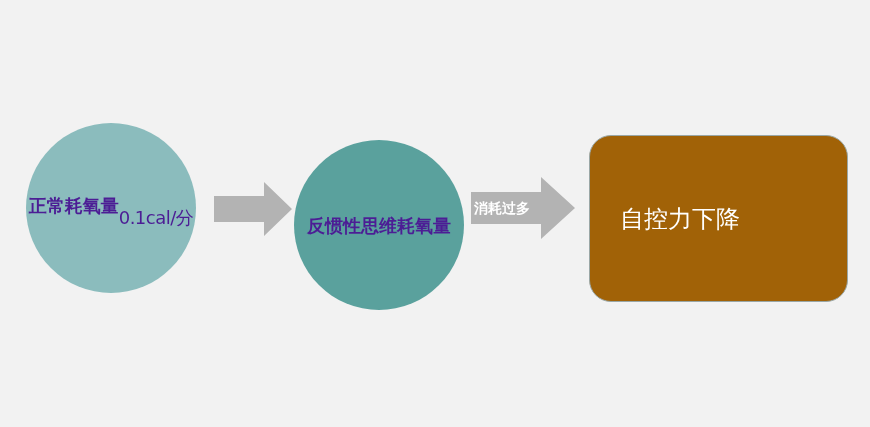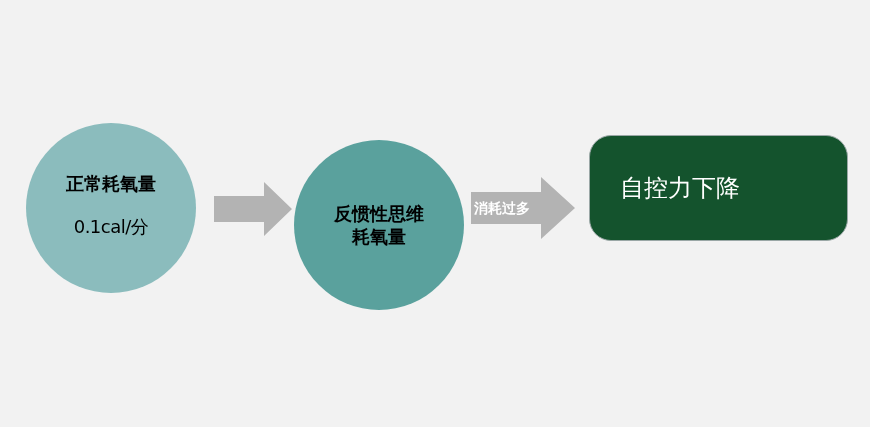--- a/index.html
+++ b/index.html
@@ -6,39 +6,39 @@
     body {
       width: 870px; height: 427px;
       background: #f2f2f2;
       position: relative;
       overflow: hidden;
       font-family: "DejaVu Sans", "Liberation Sans", sans-serif;
     }
     .circle {
       position: absolute;
       border-radius: 50%;
-      color: #000000;
-      display: flex; flex-direction: column;
+      color: #4c1d95;
+      display: flex; flex-direction: row;
       align-items: center; justify-content: center;
       text-align: center;
     }
     .c1 { left: 26px; top: 123px; width: 170px; height: 170px; background: #8bbcbd; }
     .c2 { left: 294px; top: 140px; width: 170px; height: 170px; background: #5aa19d; }
     .label { font-size: 18px; line-height: 23px; font-weight: bold; }
     .value { font-size: 18px; font-weight: normal; margin-top: 10px; letter-spacing: -0.5px; }
     .c1 .label { margin-top: -6px; }
     .c1 .value { margin-top: 20px; }
     .arrow { position: absolute; }
     .arrow-text {
       position: absolute; color: #ffffff; font-size: 14px; font-weight: bold;
       left: 474px; top: 200px; width: 72px; text-align: left;
     }
     .box {
-      position: absolute; left: 589px; top: 135px; width: 259px; height: 106px;
-      background: #14532d; border-radius: 22px; border: 1px solid #9aa7a6;
+      position: absolute; left: 589px; top: 135px; width: 259px; height: 167px;
+      background: #a16207; border-radius: 22px; border: 1px solid #9aa7a6;
       box-sizing: border-box;
       color: #ffffff;
       padding-left: 30px;
       display: flex; flex-direction: column; justify-content: center;
     }
     .box-line { font-size: 24px; line-height: 36px; }
   </style>
 </head>
 <body>
 

